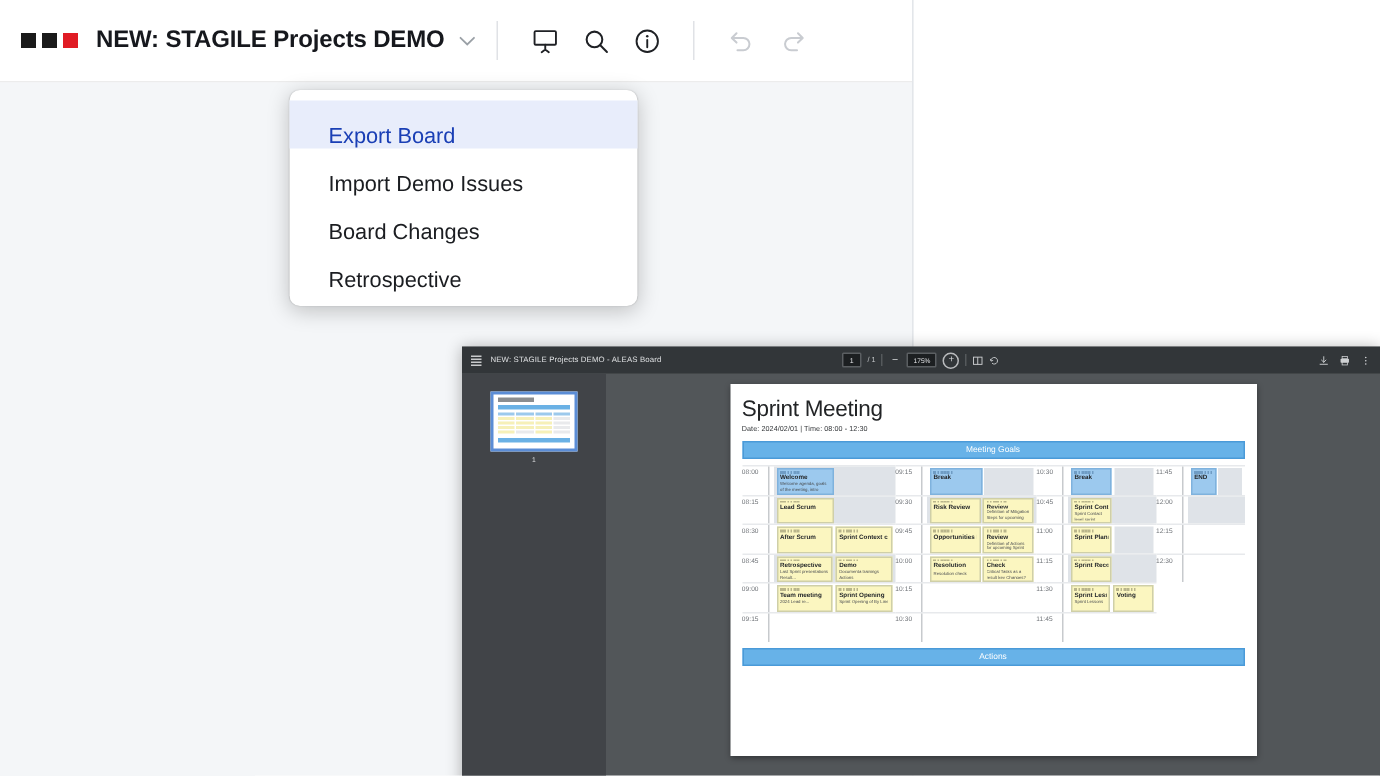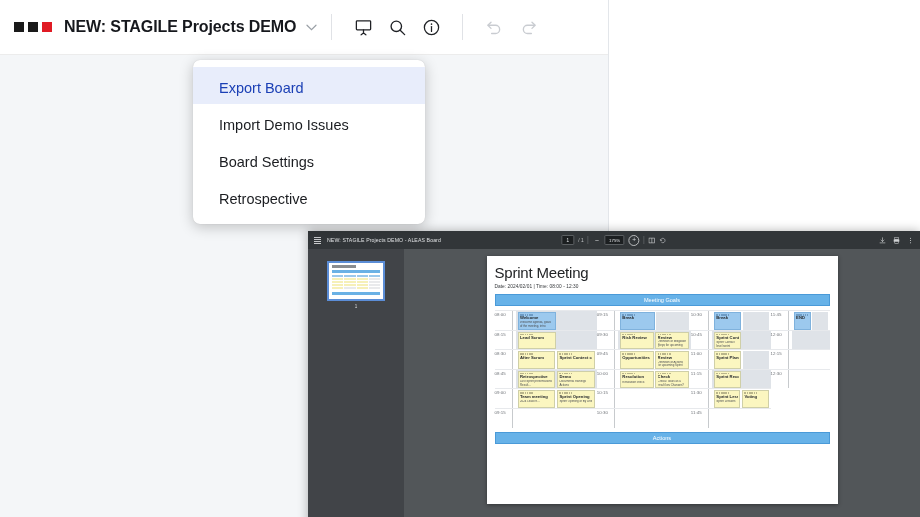--- a/index.html
+++ b/index.html
@@ -56,22 +56,22 @@
   #dropdown-menu{
     position:absolute;left:193px;top:60px;width:232px;
     background:#ffffff;
     border-radius:7px;
     box-shadow:0 3px 14px rgba(0,0,0,0.22), 0 0 1px rgba(0,0,0,0.18);
     padding:7px 0 9px 0;
     z-index:50;
     box-sizing:border-box;
   }
   .menu-item{
-    height:32px;display:flex;align-items:center;
-    padding:5px 0 0 26px;
+    height:32px;display:flex;align-items:flex-end;
+    padding:0 0 0 26px;
     font-size:14.5px;color:#1b1d21;
     white-space:nowrap;
   }
   .menu-item.active{
     background:#e8edfb;color:#1a3fb5;
   }
 
   
   #pdf-window{
     position:absolute;left:308px;top:231px;width:612px;height:363px;
@@ -283,21 +283,21 @@
 </div>
 
 <div id="dropdown-menu">
   <div class="menu-item active">
     <span>Export Board</span>
   </div>
   <div class="menu-item">
     <span>Import Demo Issues</span>
   </div>
   <div class="menu-item">
-    <span>Board Settings</span>
+    <span>Board Changes</span>
   </div>
   <div class="menu-item">
     <span>Retrospective</span>
   </div>
 </div>
 
 <div id="pdf-window">
 
   <div id="pdf-toolbar">
     <div id="pdf-tb-left">

